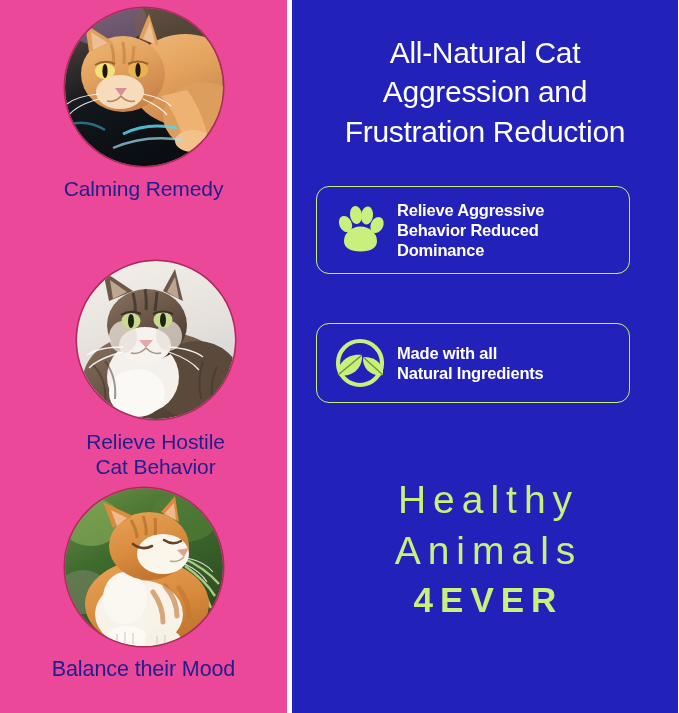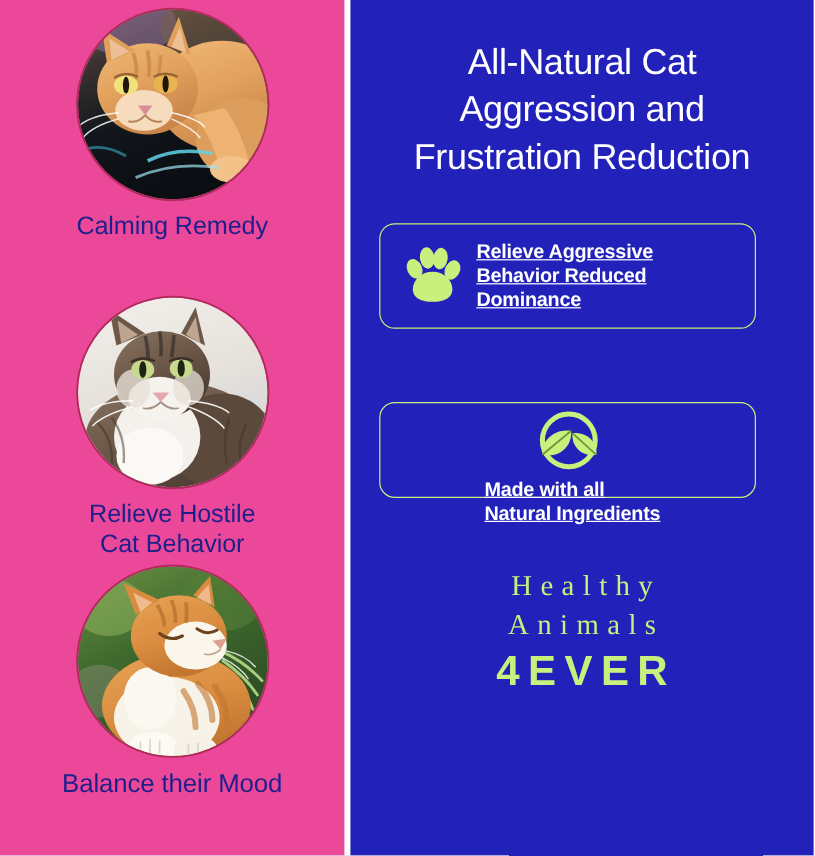--- a/index.html
+++ b/index.html
@@ -30,22 +30,22 @@
     background: #ec4899;
     flex: 0 0 287px;
   }
   .feature {
     position: absolute;
     left: 0;
     width: 287px;
     text-align: center;
   }
   .feature-1 { top: 8px; }
-  .feature-2 { top: 248px; }
-  .feature-3 { top: 472px; }
+  .feature-2 { top: 261px; padding-left: 12px; }
+  .feature-3 { top: 488px; }
 
   .photo-circle {
     width: 158px;
     height: 158px;
     margin: 0 auto;
     border-radius: 50%;
     overflow: hidden;
     position: relative;
     box-shadow: 0 0 0 1.5px rgba(120, 20, 35, 0.55);
   }
@@ -91,58 +91,57 @@
     position: absolute;
     left: 24px;
     width: 314px;
     box-sizing: border-box;
     border: 1.6px solid #c9f07c;
     border-radius: 13px;
     display: flex;
     align-items: center;
   }
   .badge-1 { top: 186px; height: 88px; padding: 0 10px 0 12px; }
-  .badge-2 { top: 335px; height: 80px; padding: 0 10px 0 12px; flex-direction: column; }
+  .badge-2 { top: 323px; height: 80px; padding: 0 10px 0 12px; }
 
   .badge-icon {
     flex: 0 0 auto;
     width: 62px;
     height: 62px;
     display: flex;
     align-items: center;
     justify-content: center;
   }
   .badge-icon svg { display: block; }
 
   .badge-text {
     color: #ffffff;
     font-size: 16.5px;
     font-weight: bold;
     line-height: 1.22;
     letter-spacing: -0.2px;
     white-space: pre-line;
     margin-left: 6px;
-    text-decoration: underline;
   }
 
   
   .brand {
     position: absolute;
     top: 474px;
     left: 0;
     width: 386px;
     text-align: center;
   }
   .brand-line {
     color: #c9f07c;
-    font-size: 24px;
+    font-size: 39px;
     font-weight: 300;
     letter-spacing: 7px;
     line-height: 1.32;
-    font-family: Liberation Serif, serif;
+    font-family: Liberation Sans, sans-serif;
     text-indent: 7px;
   }
   .brand-line-bold {
     color: #c9f07c;
     font-size: 35px;
     font-weight: bold;
     letter-spacing: 7px;
     line-height: 1.3;
     font-family: Liberation Sans, sans-serif;
     text-indent: 7px;

